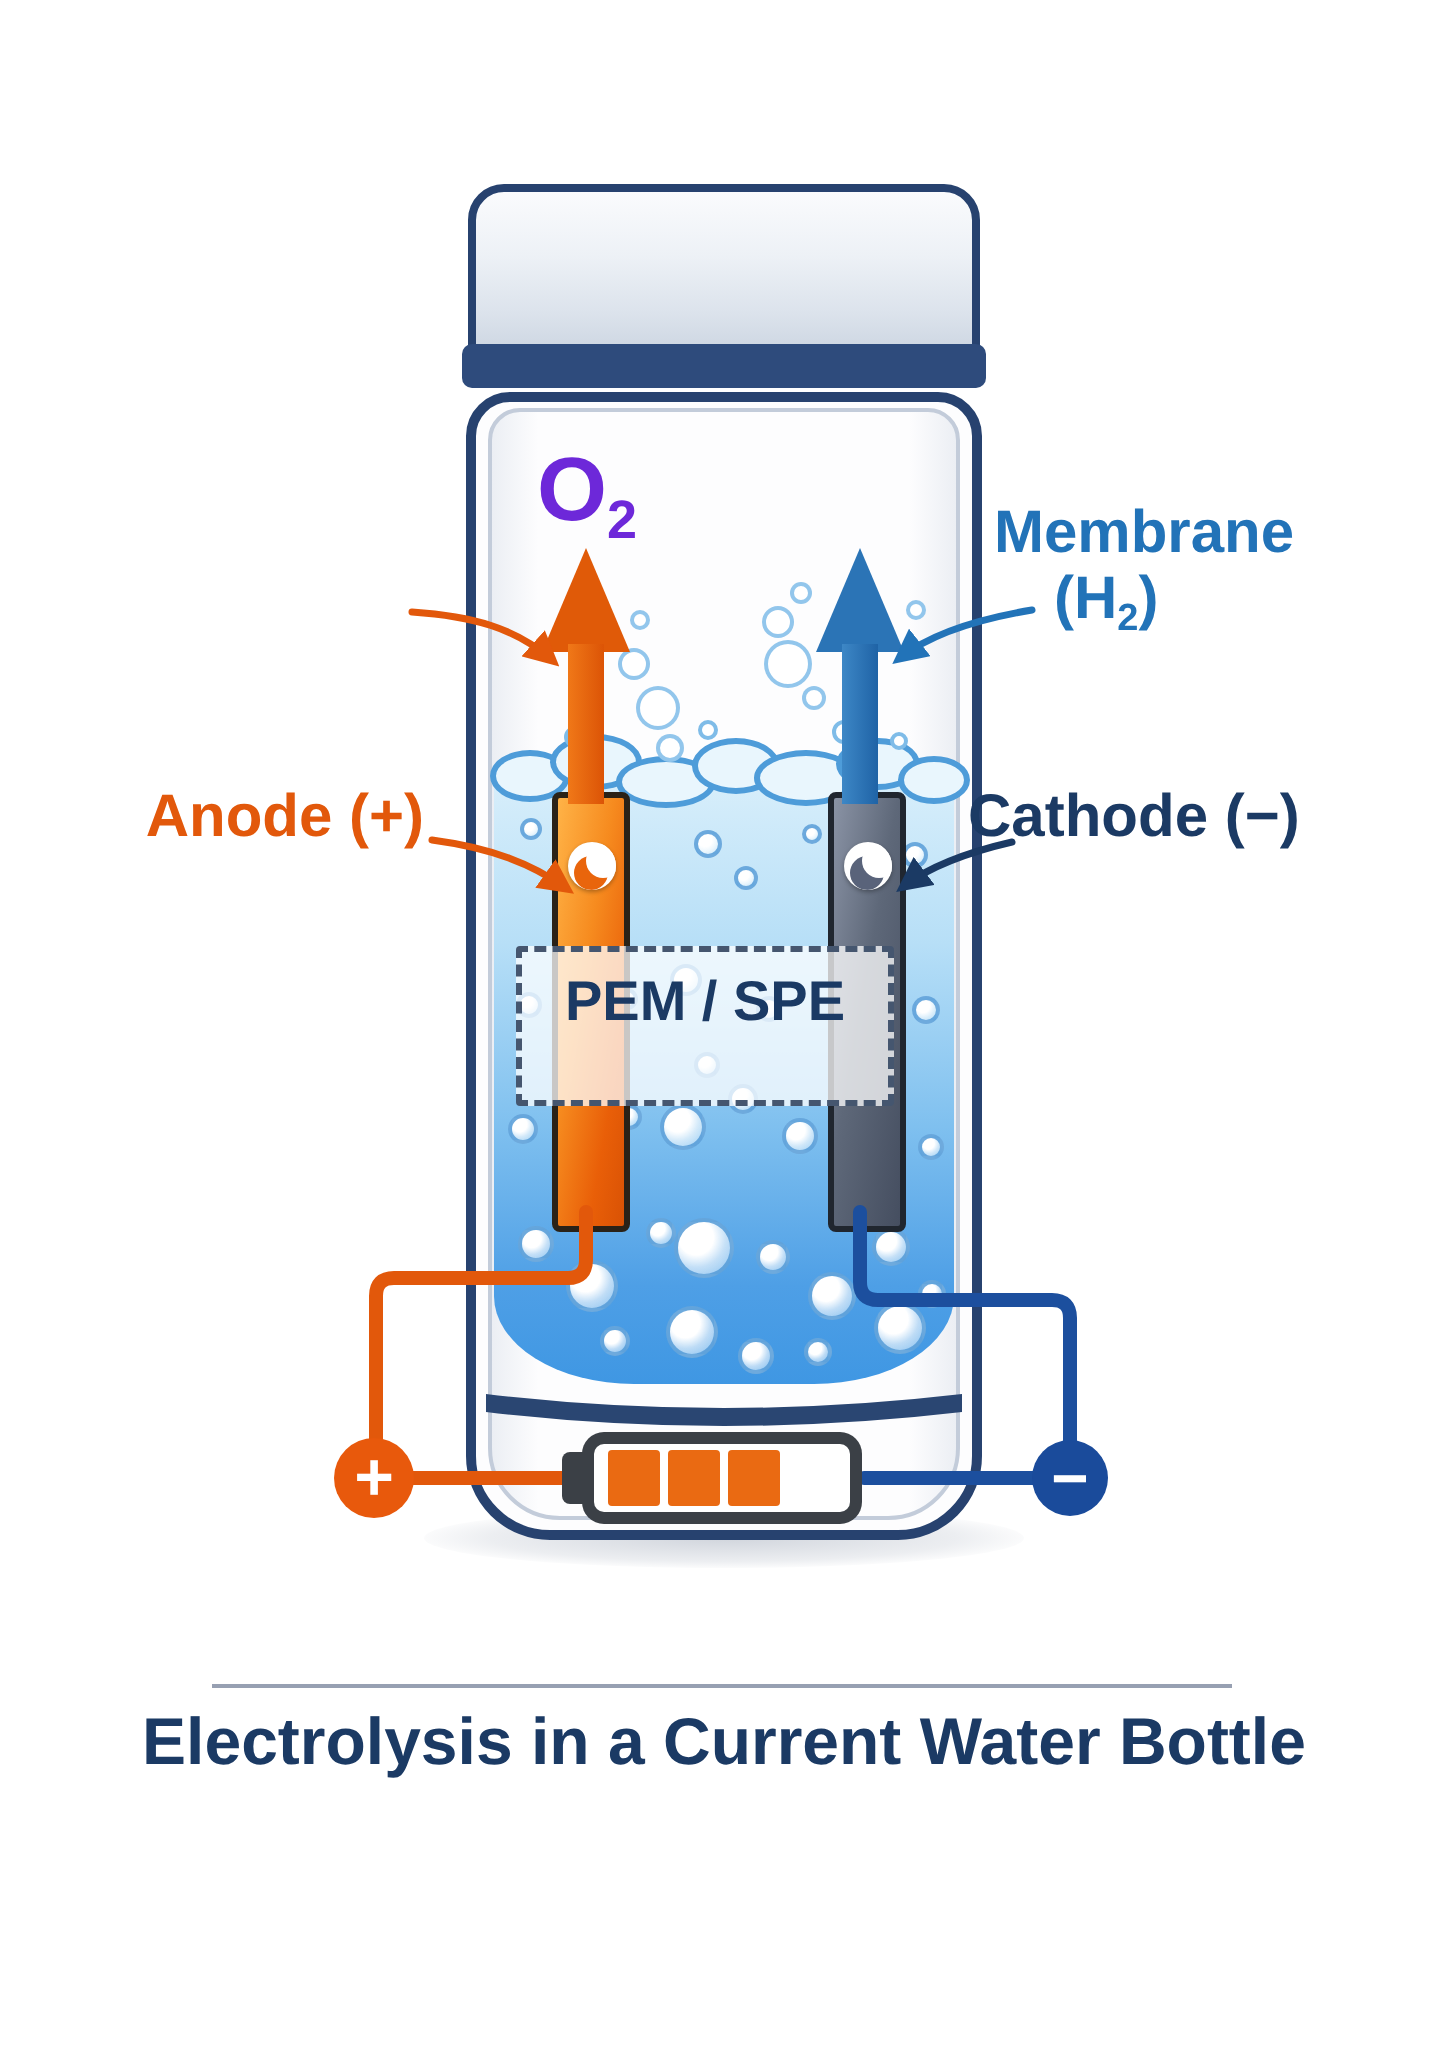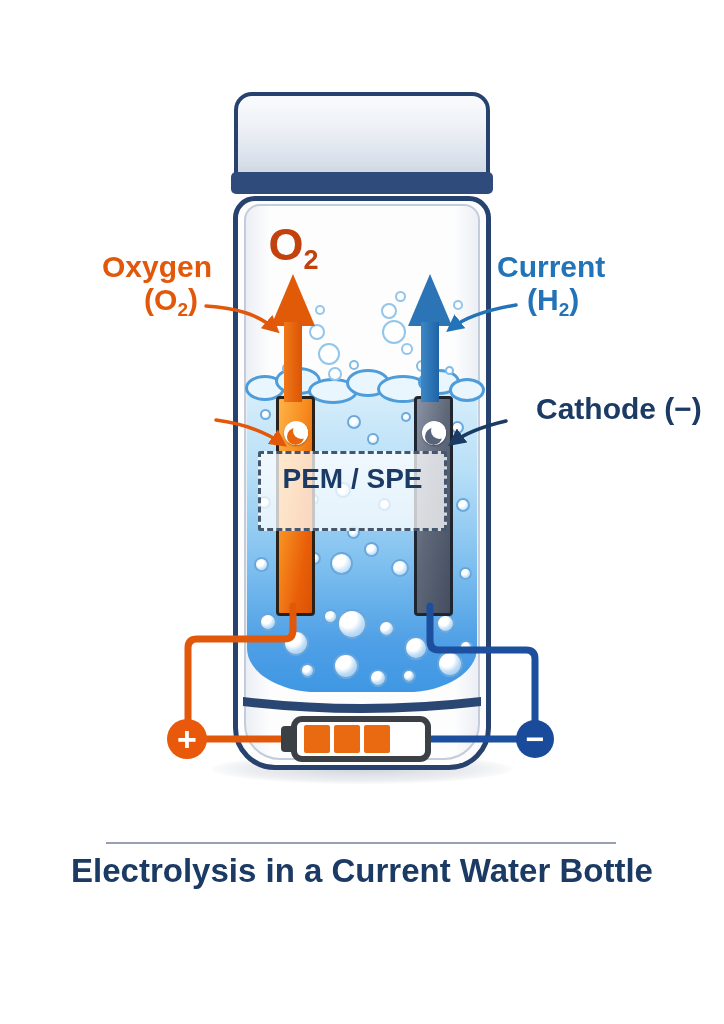--- a/index.html
+++ b/index.html
@@ -41,21 +41,21 @@
 
   
   .ghead{position:absolute;width:0;height:0;border-left:22px solid transparent;border-right:22px solid transparent;z-index:7;}
   .gshaft{position:absolute;width:18px;z-index:7;}
   #o2-head{left:271px;top:274px;border-bottom:52px solid #E05A08;}
   #o2-shaft{left:284px;top:322px;height:80px;background:linear-gradient(90deg,#F07818,#DC5406);}
   #h2-head{left:408px;top:274px;border-bottom:52px solid #2B74B6;}
   #h2-shaft{left:421px;top:322px;height:80px;background:linear-gradient(90deg,#3D87C6,#1F63A6);}
 
   
-  #membrane{left:258px;top:451px;width:189px;height:80px;border:3px dashed #45566F;border-radius:2px;
+  #membrane{left:258px;top:473px;width:189px;height:80px;border:3px dashed #45566F;border-radius:2px;
     background:rgba(255,255,255,.75);z-index:8;text-align:center;color:var(--navy);
     font-weight:700;font-size:28px;line-height:31px;padding-top:9px;box-sizing:border-box;}
 
   
   #overlay{left:0;top:0;width:724px;height:1024px;z-index:9;pointer-events:none;}
   .f-outline{fill:#2A4672;}
   .w-orange{stroke:var(--orange);stroke-width:7;fill:none;stroke-linecap:round;}
   .w-blue{stroke:var(--wire_blue);stroke-width:7;fill:none;stroke-linecap:round;}
   .p-orange{stroke:var(--orange);stroke-width:3.5;fill:none;stroke-linecap:round;}
   .p-blue{stroke:var(--blue);stroke-width:3.5;fill:none;stroke-linecap:round;}
@@ -69,32 +69,32 @@
     display:flex;align-items:center;gap:4px;padding-left:7px;box-sizing:border-box;}
   .cell{width:26px;height:28px;background:var(--battery_orange);border-radius:2px;}
   .terminal{position:absolute;border-radius:50%;display:flex;align-items:center;justify-content:center;
     color:#fff;font-weight:700;z-index:11;}
   #plus-terminal{left:167px;top:719px;width:40px;height:40px;background:var(--terminal_orange);font-size:34px;}
   #minus-terminal{left:516px;top:720px;width:38px;height:38px;background:var(--terminal_blue);font-size:32px;}
 
   
   .gas-header{position:absolute;top:219px;width:84px;text-align:center;font-weight:700;font-size:45px;
     letter-spacing:-1px;z-index:20;}
-  #o2-header{left:251px;color:#c2410c;text-align:center;}
+  #o2-header{left:251px;color:#6d28d9;text-align:center;}
   #h2-header{left:389px;color:var(--blue);}
   .gas-sub{font-size:27px;position:relative;top:9px;margin-left:1px;}
   .side-label{position:absolute;font-weight:700;font-size:30px;line-height:33px;z-index:20;}
   #oxygen-label{left:50px;top:250px;width:162px;text-align:right;color:var(--orange);}
   #oxygen-label .l2{padding-right:14px;}
   #hydrogen-label{left:497px;top:250px;width:170px;text-align:left;color:var(--blue);}
   #hydrogen-label .l2{padding-left:30px;}
   .formula-sub{font-size:19px;position:relative;top:6px;}
   #anode-label{left:50px;top:392px;width:162px;text-align:right;color:var(--orange);z-index:20;
     font-weight:700;font-size:30px;position:absolute;}
-  #cathode-label{left:536px;top:392px;width:170px;color:var(--navy);z-index:20;
+  #cathode-label{left:484px;top:392px;width:170px;color:var(--navy);z-index:20;
     font-weight:700;font-size:30px;position:absolute;}
   #electrical-current{left:232px;top:781px;width:260px;text-align:center;color:var(--navy);
     font-weight:700;font-size:25px;z-index:20;}
   #divider{left:106px;top:842px;width:510px;height:2px;background:#97A0B2;z-index:20;}
   #main-title{left:52px;top:852px;width:620px;text-align:center;color:var(--navy);
     font-weight:700;font-size:33px;z-index:20;}
 </style>
 </head>
 <body>
 
@@ -165,28 +165,25 @@
     <span>+</span>
   </div>
   <div class="terminal" id="minus-terminal">
     <span>−</span>
   </div>
 
   <div class="gas-header" id="o2-header">
     <span>O</span><span class="gas-sub">2</span>
   </div>
 
-  <div class="side-label" id="oxygen-label">
-    <div>Oxygen</div>
-    <div class="l2"><span>(O</span><span class="formula-sub">2</span><span>)</span></div>
-  </div>
   <div class="side-label" id="hydrogen-label">
-    <div>Current</div>
+    <div>Membrane</div>
     <div class="l2"><span>(H</span><span class="formula-sub">2</span><span>)</span></div>
   </div>
+  <div id="anode-label">Anode (+)</div>
   <div id="cathode-label">Cathode (−)</div>
 
   <div class="abs" id="divider"></div>
   <div class="abs" id="main-title">Electrolysis in a Current Water Bottle</div>
 
 <div class="splash" style="left: 245px; top: 375px; width: 34px; height: 20px;"></div>
     <div class="splash" style="left: 275px; top: 367px; width: 40px; height: 22px;"></div>
     <div class="splash" style="left: 308px; top: 378px; width: 44px; height: 20px;"></div>
     <div class="splash" style="left: 346px; top: 369px; width: 38px; height: 22px;"></div>
     <div class="splash" style="left: 377px; top: 375px; width: 46px; height: 22px;"></div>

